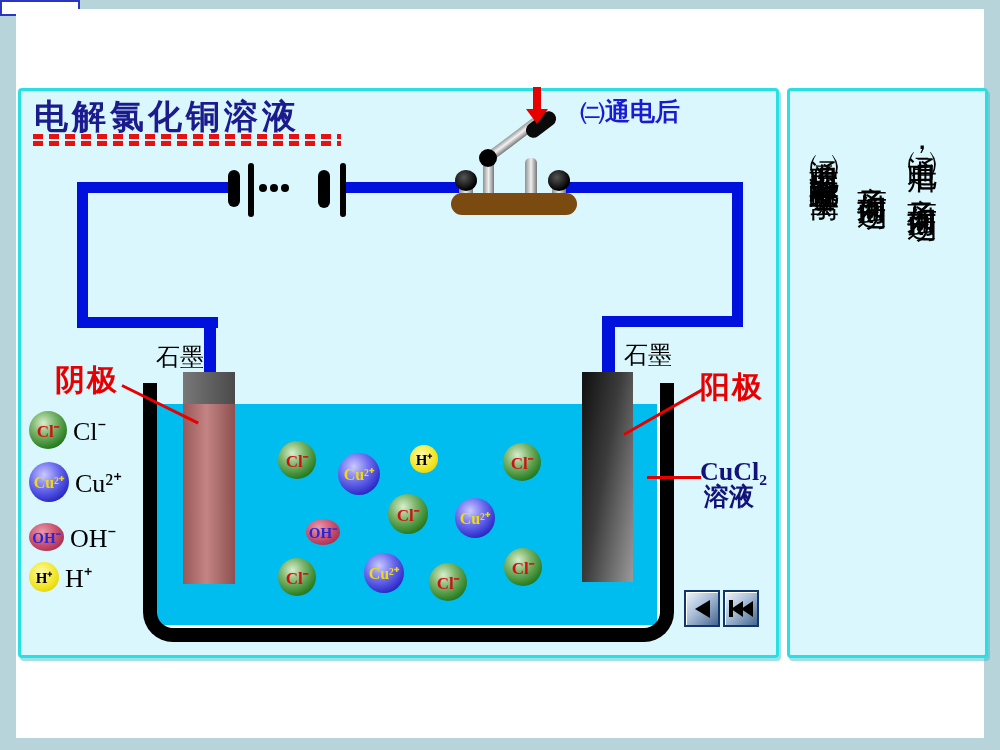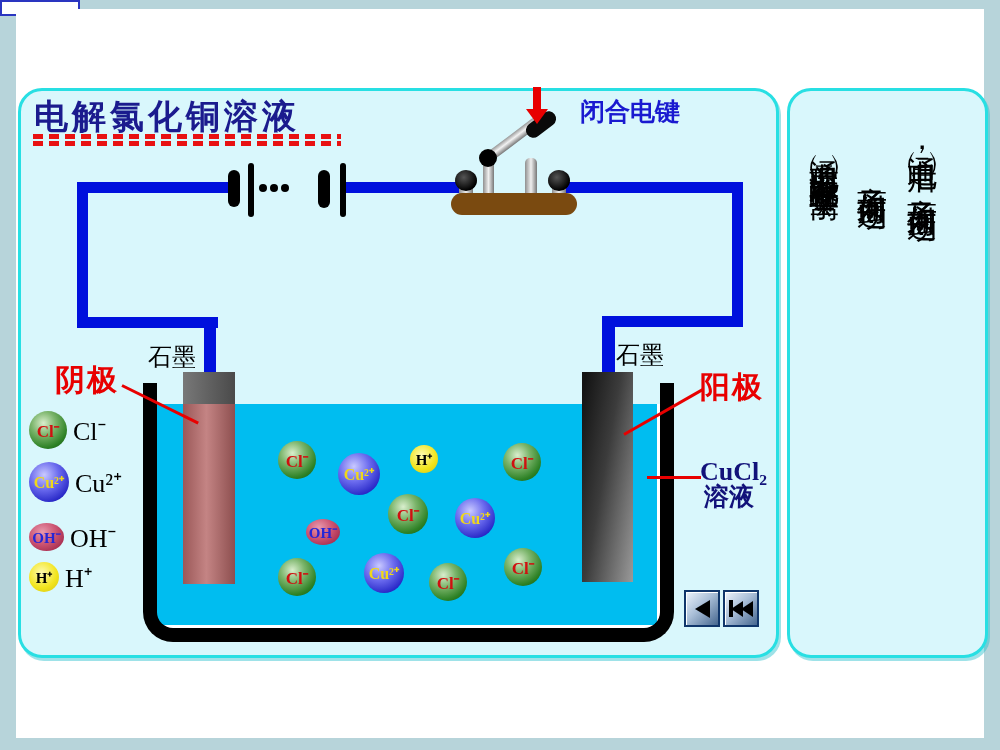--- a/index.html
+++ b/index.html
@@ -1,20 +1,20 @@
 <!DOCTYPE html>
 <html><head>
 <meta charset="utf-8">
 <style>
   html,body{margin:0;padding:0;width:1000px;height:750px;overflow:hidden;
     background:#b7d4da;font-family:"Liberation Serif",serif;}
   .abs{position:absolute;}
   #slide{position:absolute;left:16px;top:9px;width:968px;height:729px;background:#ffffff;}
   .panel{position:absolute;top:88px;height:564px;background:#d9f7fc;border:3px solid #28dfe3;
-    border-radius:24px;box-shadow:2px 3px 0 rgba(40,190,205,.45);}
+    border-radius:4px;box-shadow:2px 3px 0 rgba(40,190,205,.45);}
   #main-panel{left:18px;width:755px;}
   #right-panel{left:787px;width:195px;}
 
   
   #title{left:13px;top:3px;font-size:34px;font-weight:bold;color:#1b1b8e;letter-spacing:4px;}
   .dashrow{left:12px;width:308px;height:5px;
     background:repeating-linear-gradient(90deg,#e81111 0 10px,transparent 10px 16px);}
   #dash1{top:43px;} #dash2{top:50px;}
 
   
@@ -69,21 +69,21 @@
   #water{left:136px;top:313px;width:500px;height:221px;background:#00bdf0;}
 
   
   #elec-l-top{left:162px;top:281px;width:52px;height:33px;background:linear-gradient(90deg,#787878,#4a4a4a);}
   #elec-l-red{left:162px;top:313px;width:52px;height:180px;
     background:linear-gradient(90deg,#9a5858,#c48484 45%,#8d4f4f);}
   #elec-r{left:561px;top:281px;width:51px;height:210px;
     background:linear-gradient(100deg,#141414 5%,#3c3c3c 45%,#9a9a9a 100%);}
 
   
-  .cjk{color:#000;font-size:24px;}
+  .cjk{color:#000;font-size:24px;margin-left:8px;}
   #shimo-l{left:127px;top:250px;} #shimo-r{left:595px;top:248px;}
   .redlabel{font-size:30px;font-weight:bold;color:#e80000;letter-spacing:2px;}
   #yinji{left:34px;top:269px;} #yangji{left:679px;top:276px;}
   .redline{height:3px;background:#e80000;}
   #lineA{left:101px;top:293px;width:85px;transform:rotate(26.3deg);transform-origin:left center;}
   #lineB{left:603px;top:342px;width:91px;transform:rotate(-29.7deg);transform-origin:left center;}
   #lineC{left:626px;top:385px;width:54px;}
   #cucl2{left:679px;top:366px;font-size:26px;font-weight:600;color:#12127a;}
   #rongye{left:683px;top:389px;font-size:25px;font-weight:600;color:#12127a;}
 
@@ -153,21 +153,21 @@
   <div id="stem-pivot" class="abs stem"></div>
   <div id="post-mid" class="abs stem"></div>
   <div id="sw-base" class="abs"></div>
   <div id="knob-l" class="abs knob"></div>
   <div id="knob-r" class="abs knob"></div>
   <div id="lever" class="abs"></div>
   <div id="pivot" class="abs"></div>
   <div id="handle" class="abs"></div>
   <div id="arrow-shaft" class="abs"></div>
   <div id="arrow-head" class="abs"></div>
-  <div id="note1" class="abs note">闭合电键</div>
+  <div id="note1" class="abs note">㈡通电后</div>
 
   <div id="backing" class="abs"></div>
   <div id="water" class="abs"></div>
   <div id="beaker" class="abs"></div>
   <div id="cap-l" class="abs wallcap"></div>
   <div id="cap-r" class="abs wallcap"></div>
 
   <div id="elec-l-top" class="abs"></div>
   <div id="elec-l-red" class="abs"></div>
   <div id="elec-r" class="abs"></div>

